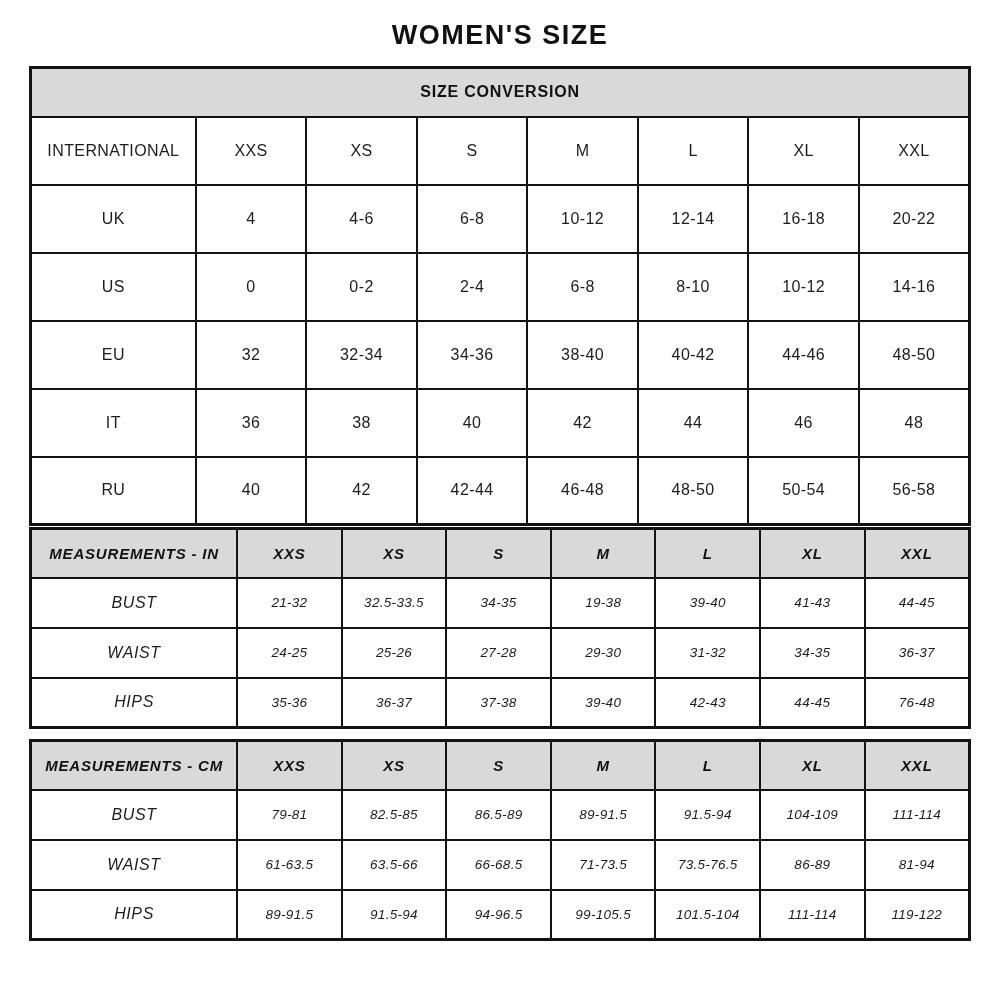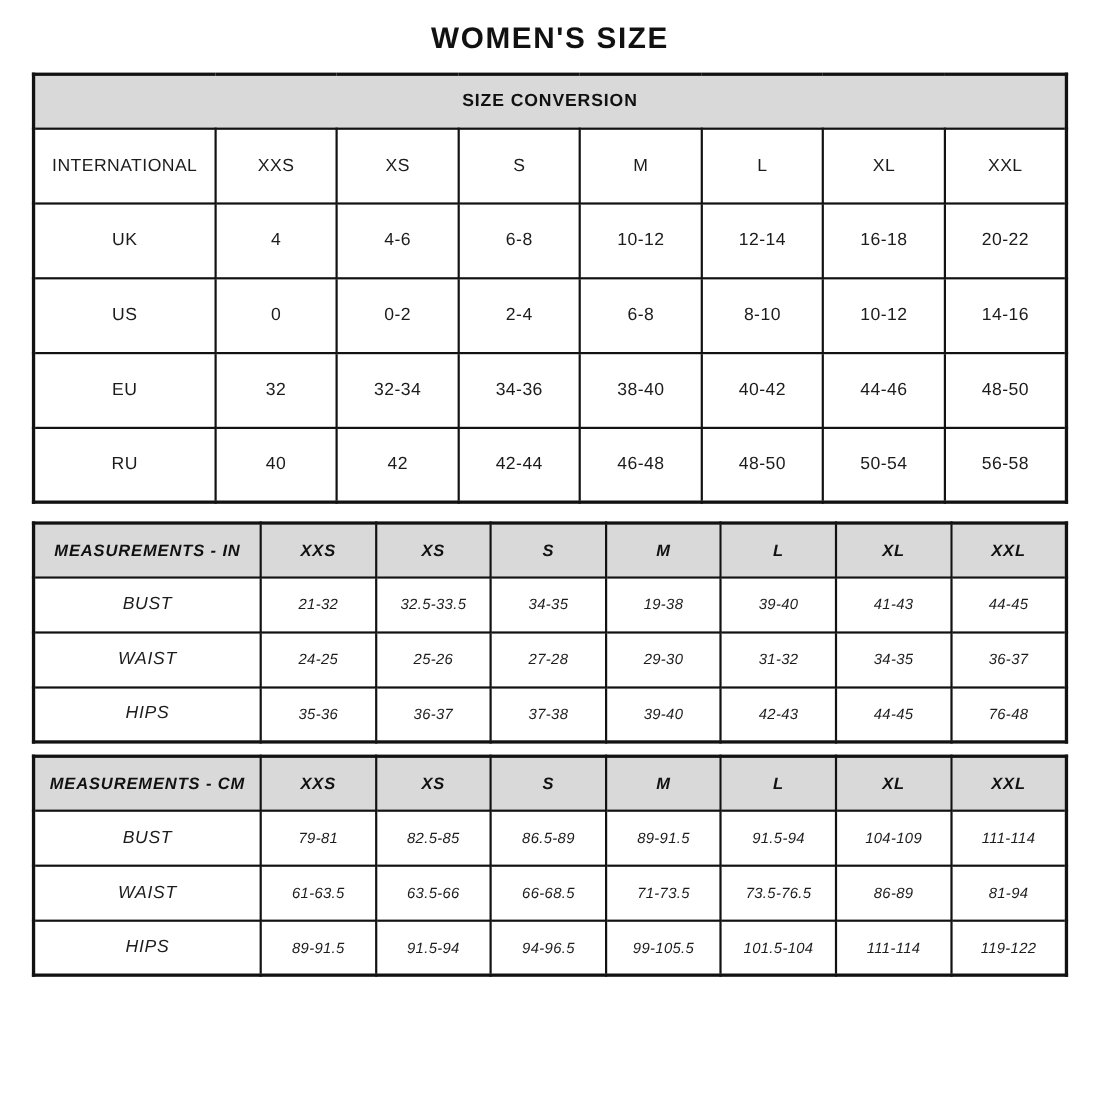--- a/index.html
+++ b/index.html
@@ -23,21 +23,21 @@
     font-weight: bold;
     letter-spacing: 1.5px;
     margin: 8px 0 15px 0;
     color: #111111;
   }
   table {
     width: 100%;
     border-collapse: collapse;
     table-layout: fixed;
   }
-  table.size-table { margin-bottom: 16px; border-radius: 15px; }
+  table.size-table { margin-bottom: 1px; border-radius: 15px; }
   table.measure-table { margin-bottom: 10px; font-style: italic; }
   td {
     border: 2px solid #121212;
     text-align: center;
     vertical-align: middle;
     padding: 2px 4px;
     overflow: hidden;
     white-space: nowrap;
   }
   table { border: 3px solid #121212; }
@@ -118,20 +118,30 @@
           <td class="row-cell label-cell">EU</td>
           <td class="row-cell value-cell">32</td>
           <td class="row-cell value-cell">32-34</td>
           <td class="row-cell value-cell">34-36</td>
           <td class="row-cell value-cell">38-40</td>
           <td class="row-cell value-cell">40-42</td>
           <td class="row-cell value-cell">44-46</td>
           <td class="row-cell value-cell">48-50</td>
         </tr>
         <tr>
+          <td class="row-cell label-cell">IT</td>
+          <td class="row-cell value-cell">36</td>
+          <td class="row-cell value-cell">38</td>
+          <td class="row-cell value-cell">40</td>
+          <td class="row-cell value-cell">42</td>
+          <td class="row-cell value-cell">44</td>
+          <td class="row-cell value-cell">46</td>
+          <td class="row-cell value-cell">48</td>
+        </tr>
+        <tr>
           <td class="row-cell label-cell">RU</td>
           <td class="row-cell value-cell">40</td>
           <td class="row-cell value-cell">42</td>
           <td class="row-cell value-cell">42-44</td>
           <td class="row-cell value-cell">46-48</td>
           <td class="row-cell value-cell">48-50</td>
           <td class="row-cell value-cell">50-54</td>
           <td class="row-cell value-cell">56-58</td>
         </tr>
       </tbody>

